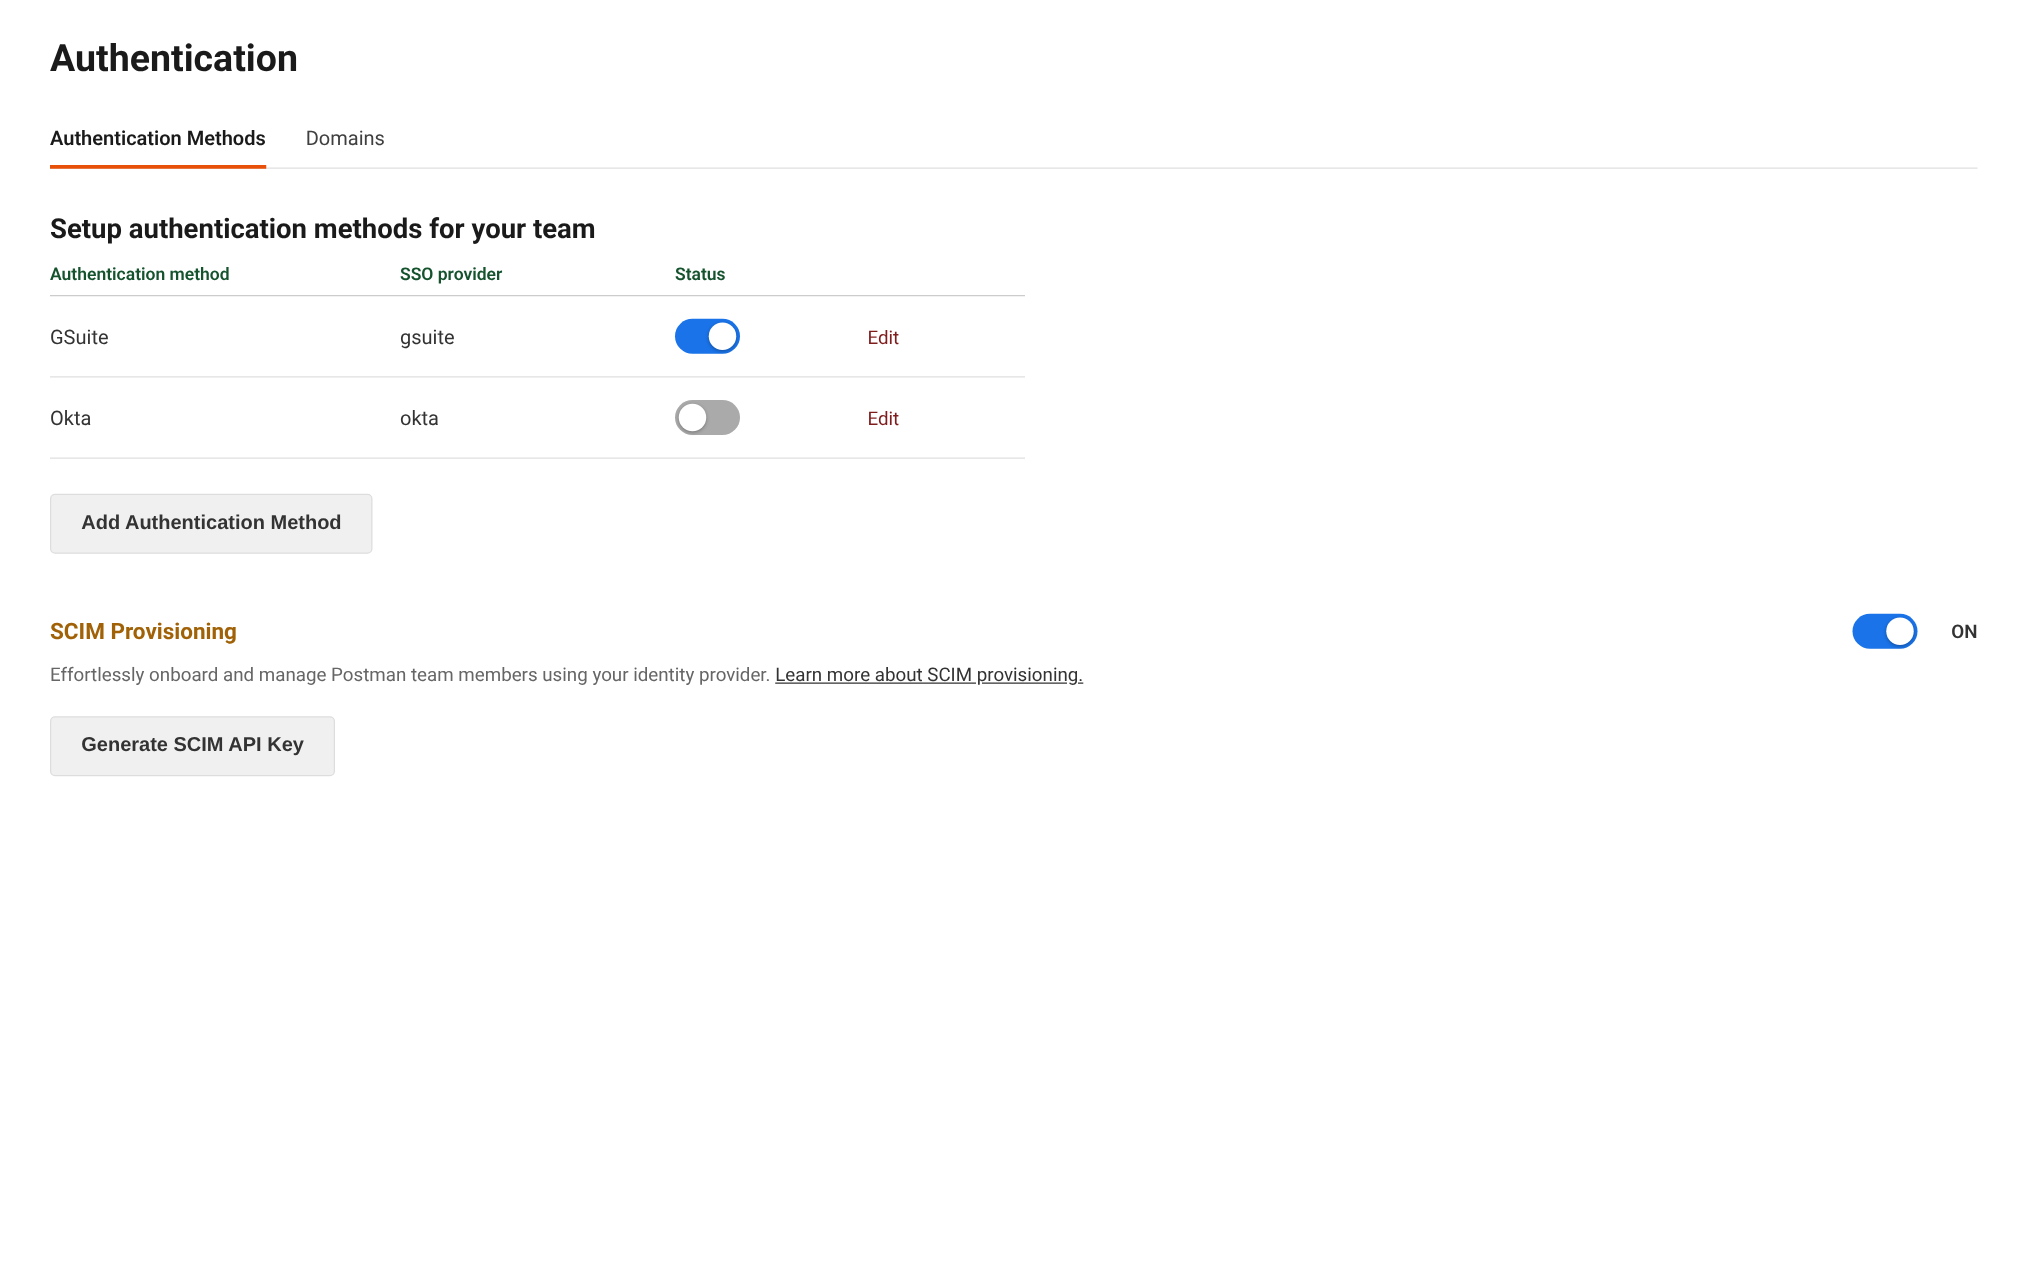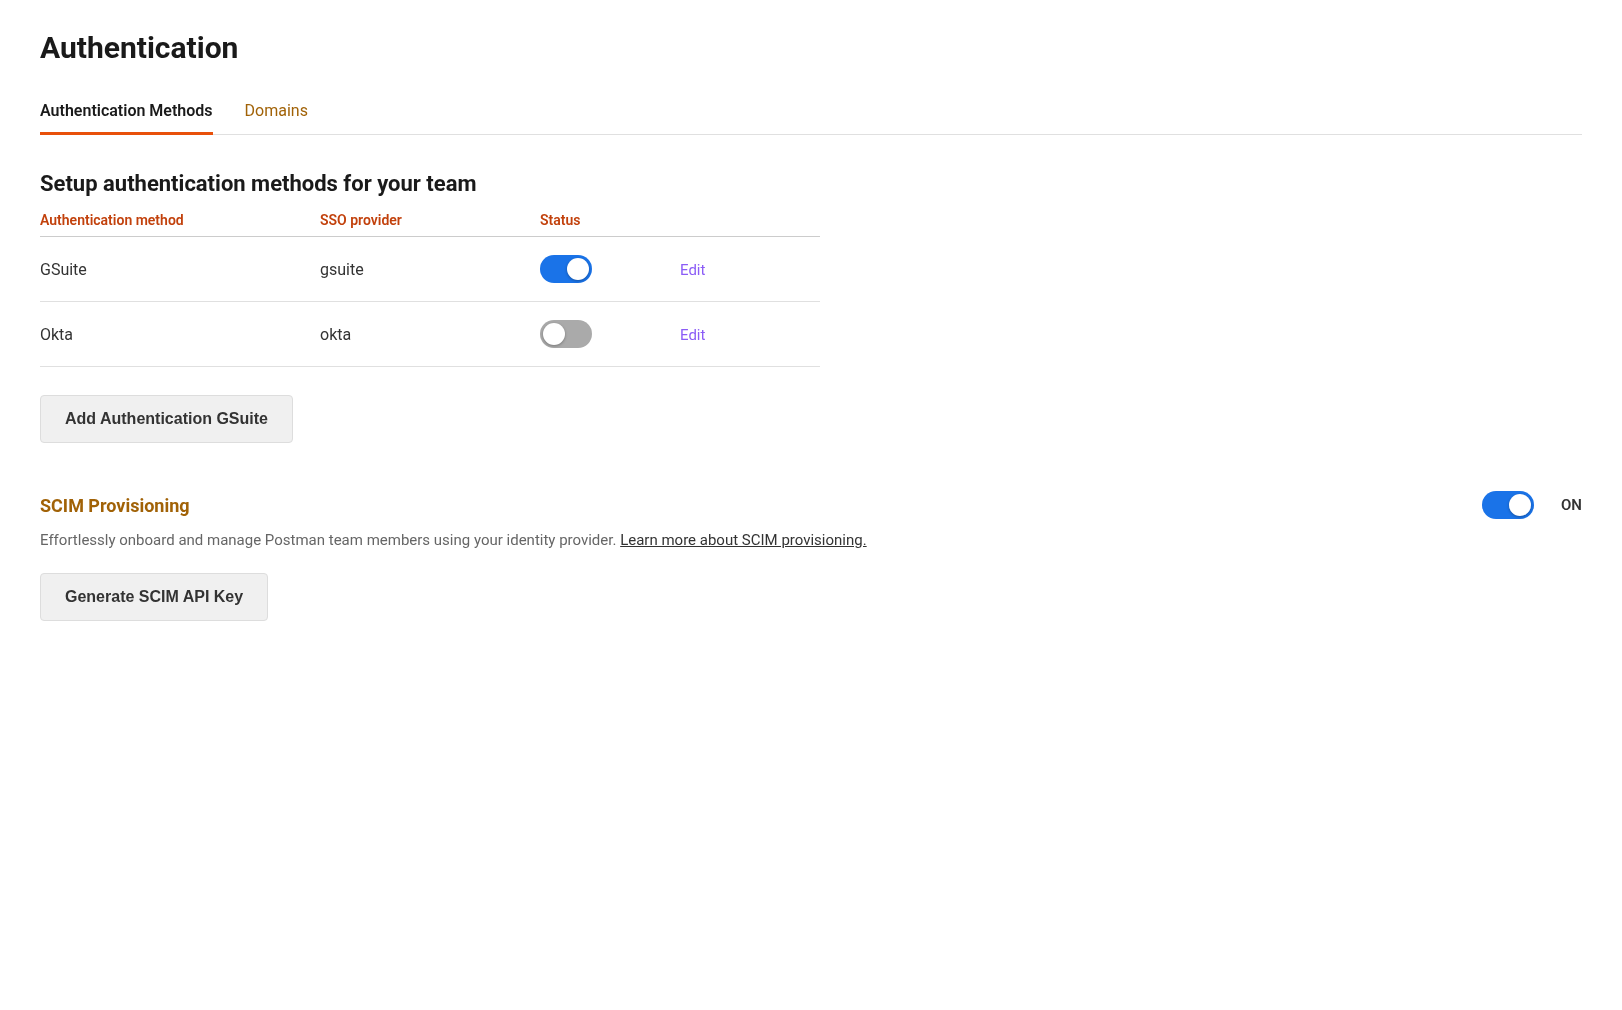--- a/index.html
+++ b/index.html
@@ -29,21 +29,21 @@
       gap: 0;
       border-bottom: 1px solid #e0e0e0;
       margin-bottom: 36px;
     }
 
     .tab {
       padding: 12px 0;
       margin-right: 32px;
       font-size: 16px;
       cursor: pointer;
-      color: #a16207;
+      color: #404040;
       border-bottom: 3px solid transparent;
       margin-bottom: -1px;
     }
 
     .tab.active {
       color: #1a1a1a;
       font-weight: 600;
       border-bottom: 3px solid #e8500a;
     }
 
@@ -68,41 +68,42 @@
     .table-header {
       display: grid;
       grid-template-columns: 280px 220px 140px 80px;
       padding: 8px 0;
       border-bottom: 1px solid #cccccc;
     }
 
     .table-header-cell {
       font-size: 14px;
       font-weight: 600;
-      color: #c2410c;
+      color: #14532d;
     }
 
     .table-row {
       display: grid;
       grid-template-columns: 280px 220px 140px 80px;
       padding: 18px 0;
       border-bottom: 1px solid #e0e0e0;
       align-items: center;
     }
 
     .table-cell {
       font-size: 16px;
       color: #333333;
     }
 
     .edit-link {
       font-size: 15px;
-      color: #8b5cf6;
+      color: #7f1d1d;
       cursor: pointer;
       text-decoration: none;
+      margin-left: 14px;
     }
 
     
     .toggle {
       position: relative;
       display: inline-block;
       width: 52px;
       height: 28px;
       cursor: pointer;
     }
@@ -269,21 +270,21 @@
         <span class="toggle-slider"></span>
       </label>
     </div>
     <div class="table-cell">
       <a class="edit-link">Edit</a>
     </div>
   </div>
 </div>
 
 
-<button class="add-button">Add Authentication GSuite</button>
+<button class="add-button">Add Authentication Method</button>
 
 
 <div class="scim-section">
   <div class="scim-header">
     <h3 class="scim-title">SCIM Provisioning</h3>
     <div class="scim-toggle-row">
       <label class="toggle toggle-on" title="SCIM Provisioning toggle">
         <input type="checkbox" checked="" style="">
         <span class="toggle-slider"></span>
       </label>

